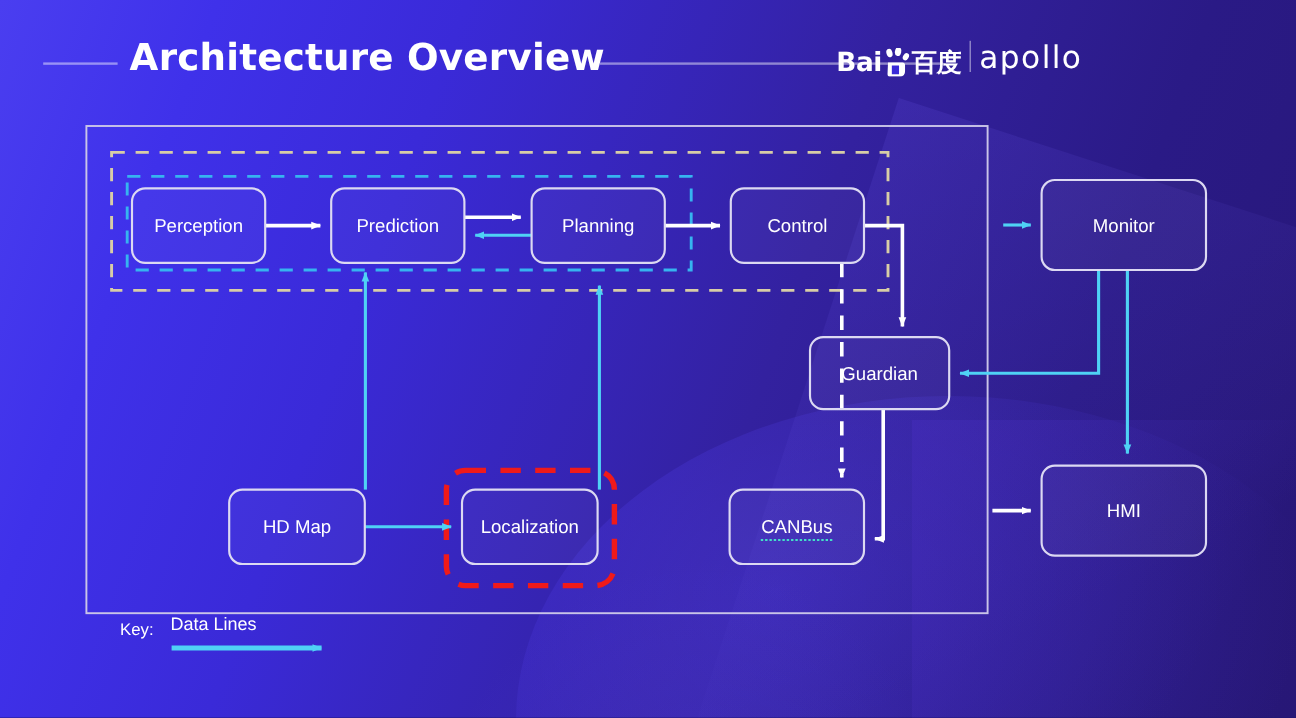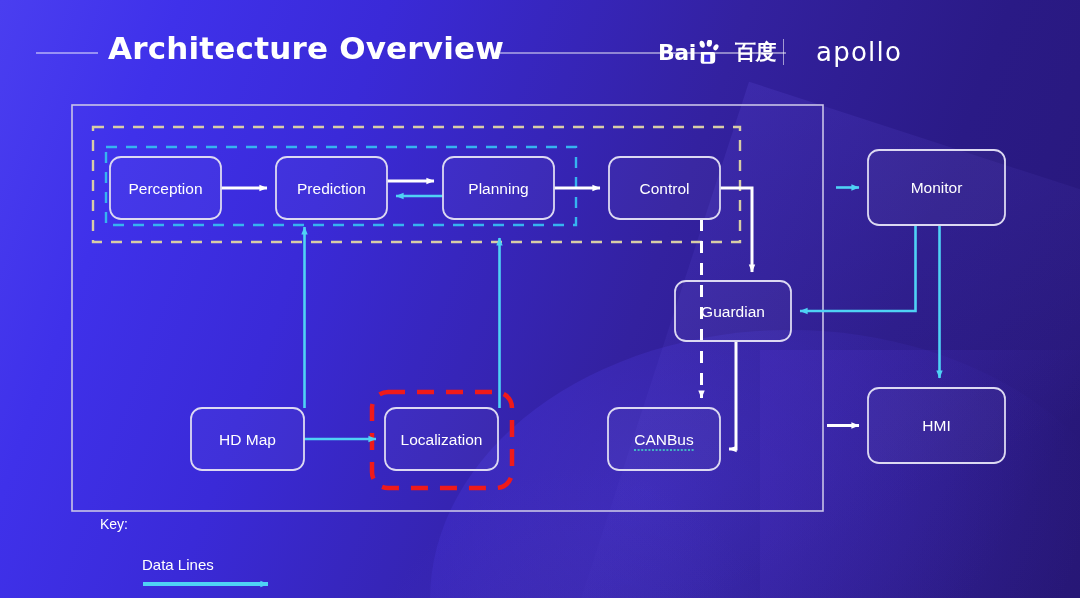--- a/index.html
+++ b/index.html
@@ -84,50 +84,48 @@
     white-space: nowrap;
     font-family: "DejaVu Sans", sans-serif;
   }
 
   .brand {
     position: absolute;
     right: 30px;
     top: 34px;
     height: 36px;
     display: flex;
-    align-items: center;
     gap: 7px;
   }
   .baidu-logo {
     display: flex;
     align-items: center;
     color: #ffffff;
     font-size: 22px;
     font-weight: bold;
     letter-spacing: -0.4px;
     font-family: "DejaVu Sans", sans-serif;
   }
-  .baidu-cn { font-size: 21px; margin-left: 15px; }
+  .baidu-cn { font-size: 21px; margin-left: 1px; }
   .paw {
     position: relative;
     width: 23px;
     height: 24px;
     margin: 0 0px 0 1px;
   }
   .brand-sep {
     width: 1px;
     height: 26px;
     background: rgba(255,255,255,0.55);
   }
   .apollo-logo {
     color: #ffffff;
     font-size: 26px;
     letter-spacing: 1.2px;
     font-family: "DejaVu Sans", sans-serif;
-    margin-left: 25px;
   }
 
   
   .legend {
     position: absolute;
     left: 100px;
     top: 512px;
     display: flex;
     align-items: flex-start;
     gap: 14px;
@@ -136,21 +134,20 @@
     color: #ffffff;
     font-size: 14px;
     padding-top: 4px;
   }
   .legend-item { position: relative; width: 150px; }
   .legend-label {
     color: #ffffff;
     font-size: 15px;
     display: block;
     margin-bottom: 4px;
-    margin-top: 44px;
   }
   .legend-arrow { display: block; }
 
   svg { display: block; }
   text { font-family: "Liberation Sans", sans-serif; }
 </style>
 </head>
 <body>
 
 <div id="slide">

